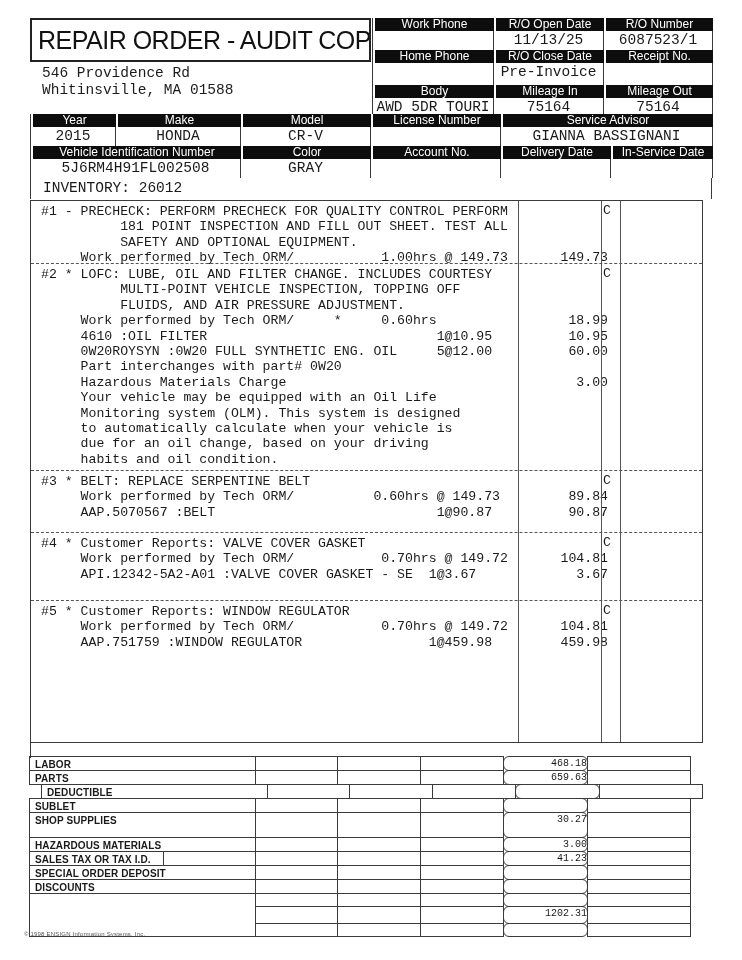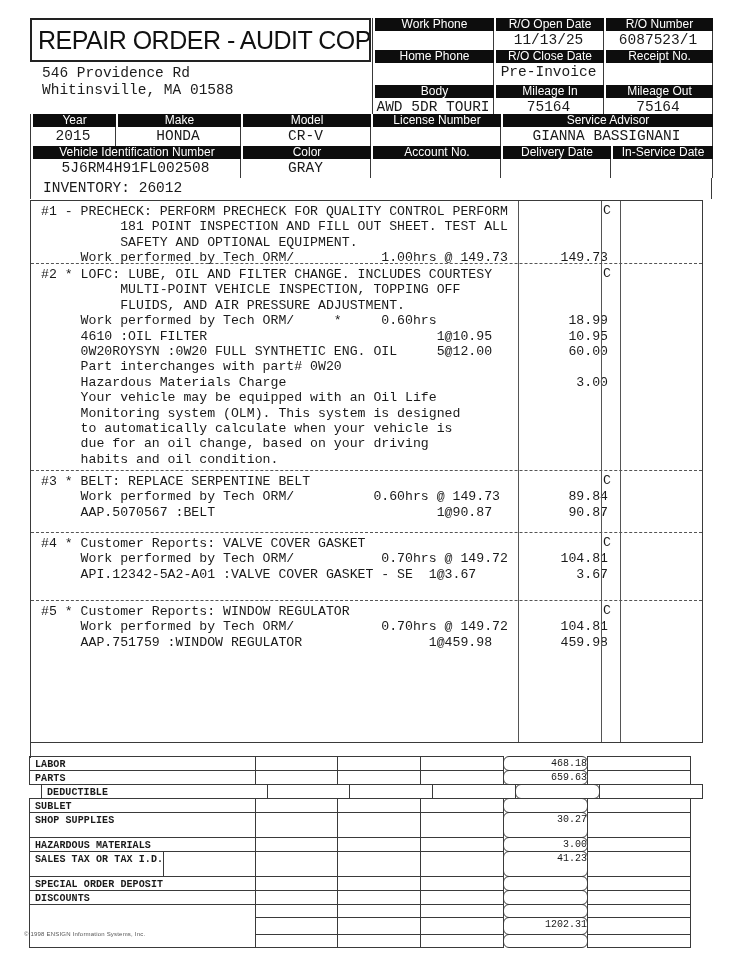--- a/index.html
+++ b/index.html
@@ -57,21 +57,21 @@
   .left-strip{position:absolute;left:30px;top:742px;width:1px;height:16px;background:#3a3a3a;}
 
   
   .summary{position:absolute;left:30px;top:743px;width:690px;}
   .srow{display:flex;margin-top:-1px;}
   .sc{box-sizing:border-box;border:1px solid #3a3a3a;margin-left:-1px;overflow:hidden;}
   .spacer{width:227px;border:none;}
   .hcell{background:#0f172a;color:#fff;font-size:9.5px;text-align:left;line-height:15px;
          border:none;margin-left:1px;box-sizing:border-box;overflow:hidden;margin-top:24px;}
   .slabel{width:227px;font-size:10px;font-weight:bold;padding:2px 0 0 5px;letter-spacing:0.1px;
-          white-space:nowrap;position:relative;font-family:Liberation Mono, monospace;}
+          white-space:nowrap;position:relative;}
   .c1{width:83px;} .c2{width:84px;} .c3{width:84px;} .c4{width:85px;} .c5{width:119px;} .c5b{width:104px;}
   .sval{font-family:"Liberation Mono", monospace;font-size:10px;text-align:right;
         padding-right:0;line-height:14px;border-radius:6px;}
   .mg{border-bottom:none;border-top:none;}
   .mglast{border-top:none;}
   .boxed::after{content:"";position:absolute;left:133px;top:0;bottom:0;width:1px;background:#3a3a3a;}
 
   .footer{position:absolute;left:24px;top:931px;font-size:6px;color:#555;letter-spacing:0.2px;}
 </style>
 </head>
@@ -296,21 +296,21 @@
         <div class="sc c5b"></div>
       </div>
       <div class="srow" style="height: 15px;">
         <div class="sc slabel">HAZARDOUS MATERIALS</div>
         <div class="sc c1"></div>
         <div class="sc c2"></div>
         <div class="sc c3"></div>
         <div class="sc c4 sval">3.00</div>
         <div class="sc c5b"></div>
       </div>
-      <div class="srow" style="height: 26px;">
+      <div class="srow" style="height: 15px;">
         <div class="sc slabel boxed">SALES TAX OR TAX I.D.</div>
         <div class="sc c1"></div>
         <div class="sc c2"></div>
         <div class="sc c3"></div>
         <div class="sc c4 sval">41.23</div>
         <div class="sc c5b"></div>
       </div>
       <div class="srow" style="height: 15px;">
         <div class="sc slabel">SPECIAL ORDER DEPOSIT</div>
         <div class="sc c1"></div>

